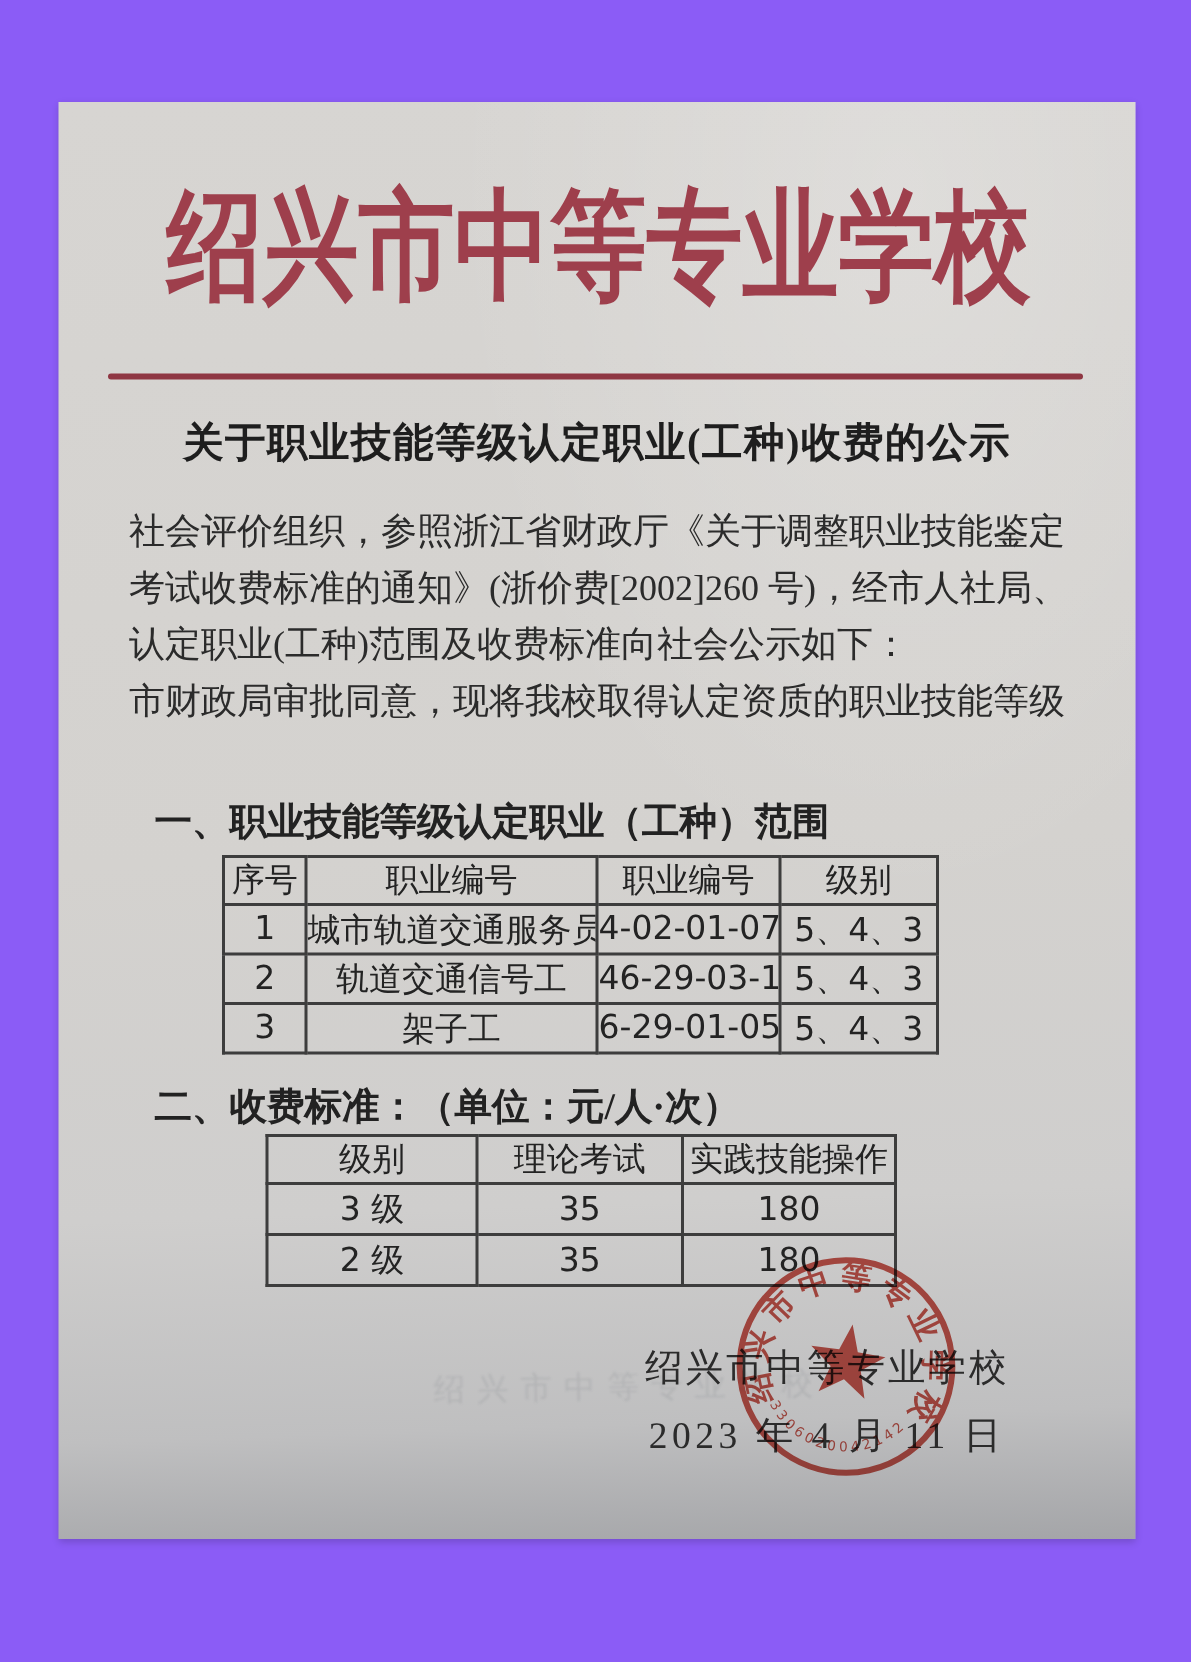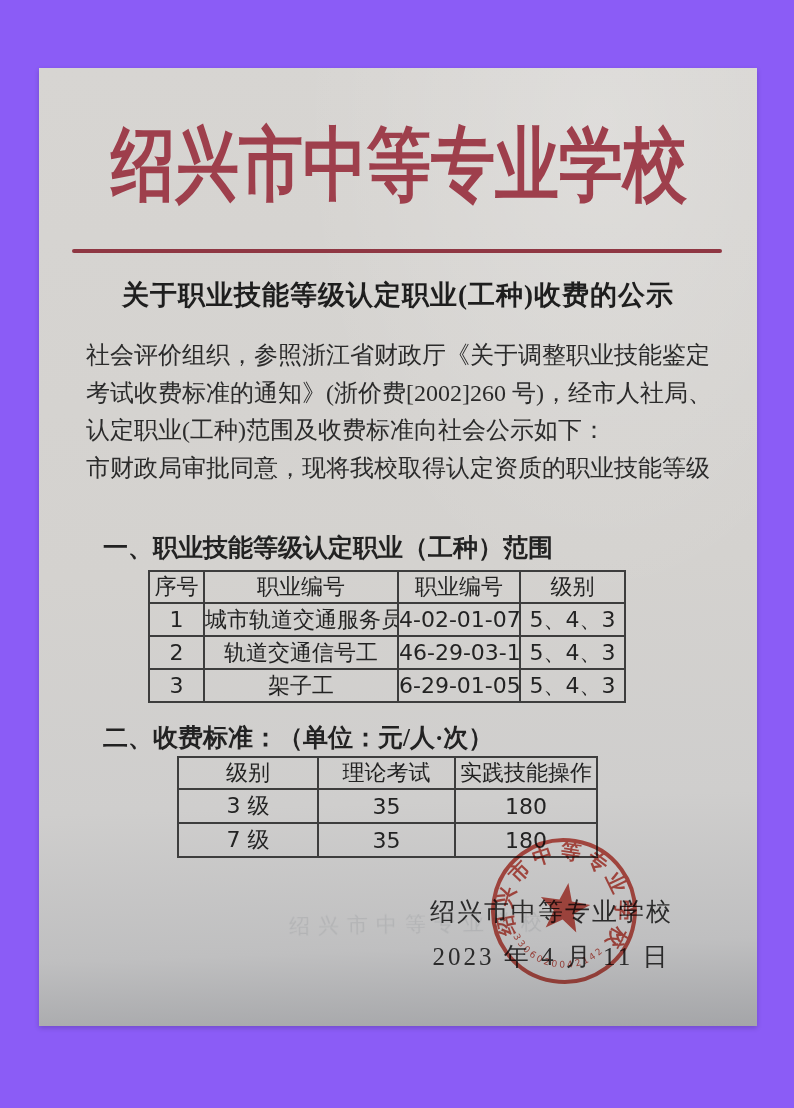--- a/index.html
+++ b/index.html
@@ -135,21 +135,21 @@
             <th>实践技能操作</th>
           </tr>
         </thead>
         <tbody>
           <tr>
             <td class="num">3 级</td>
             <td class="num">35</td>
             <td class="num">180</td>
           </tr>
           <tr>
-            <td class="num">7 级</td>
+            <td class="num">2 级</td>
             <td class="num">35</td>
             <td class="num">180</td>
           </tr>
         </tbody>
       </table>
 
     <div class="ghost">绍兴市中等专业学校</div>
 
     <div class="signature">
       <div class="sig-school">绍兴市中等专业学校</div>

